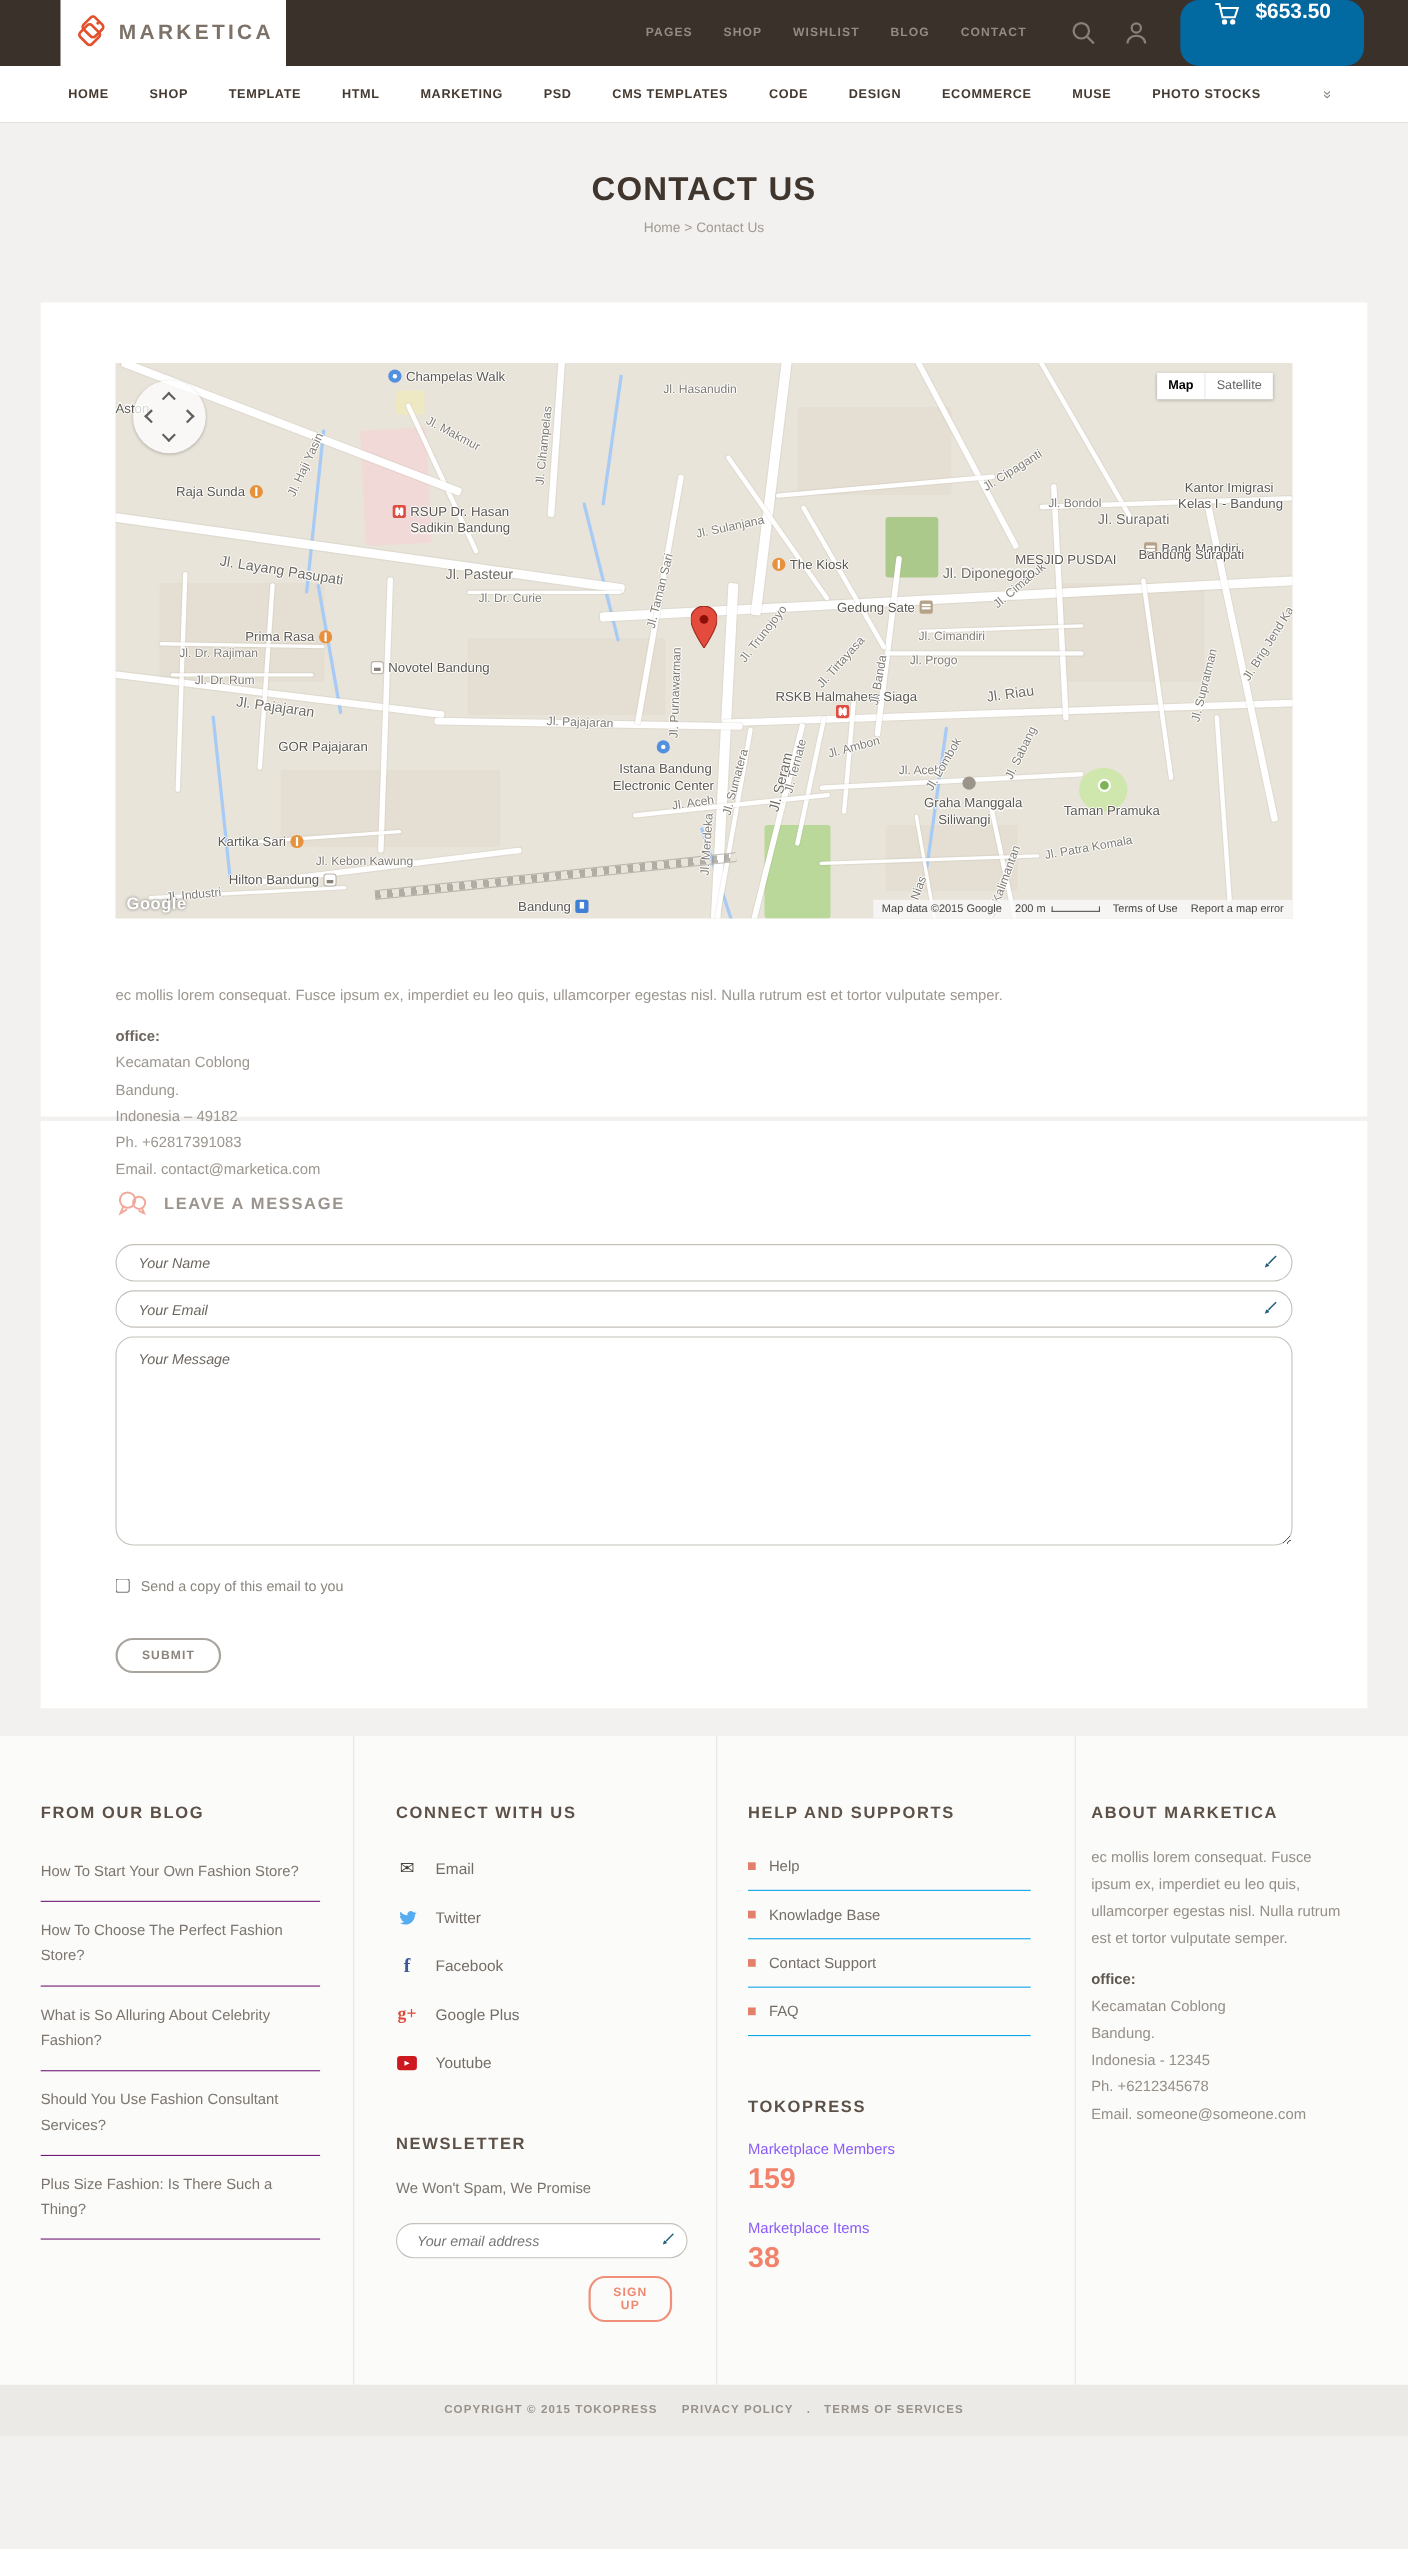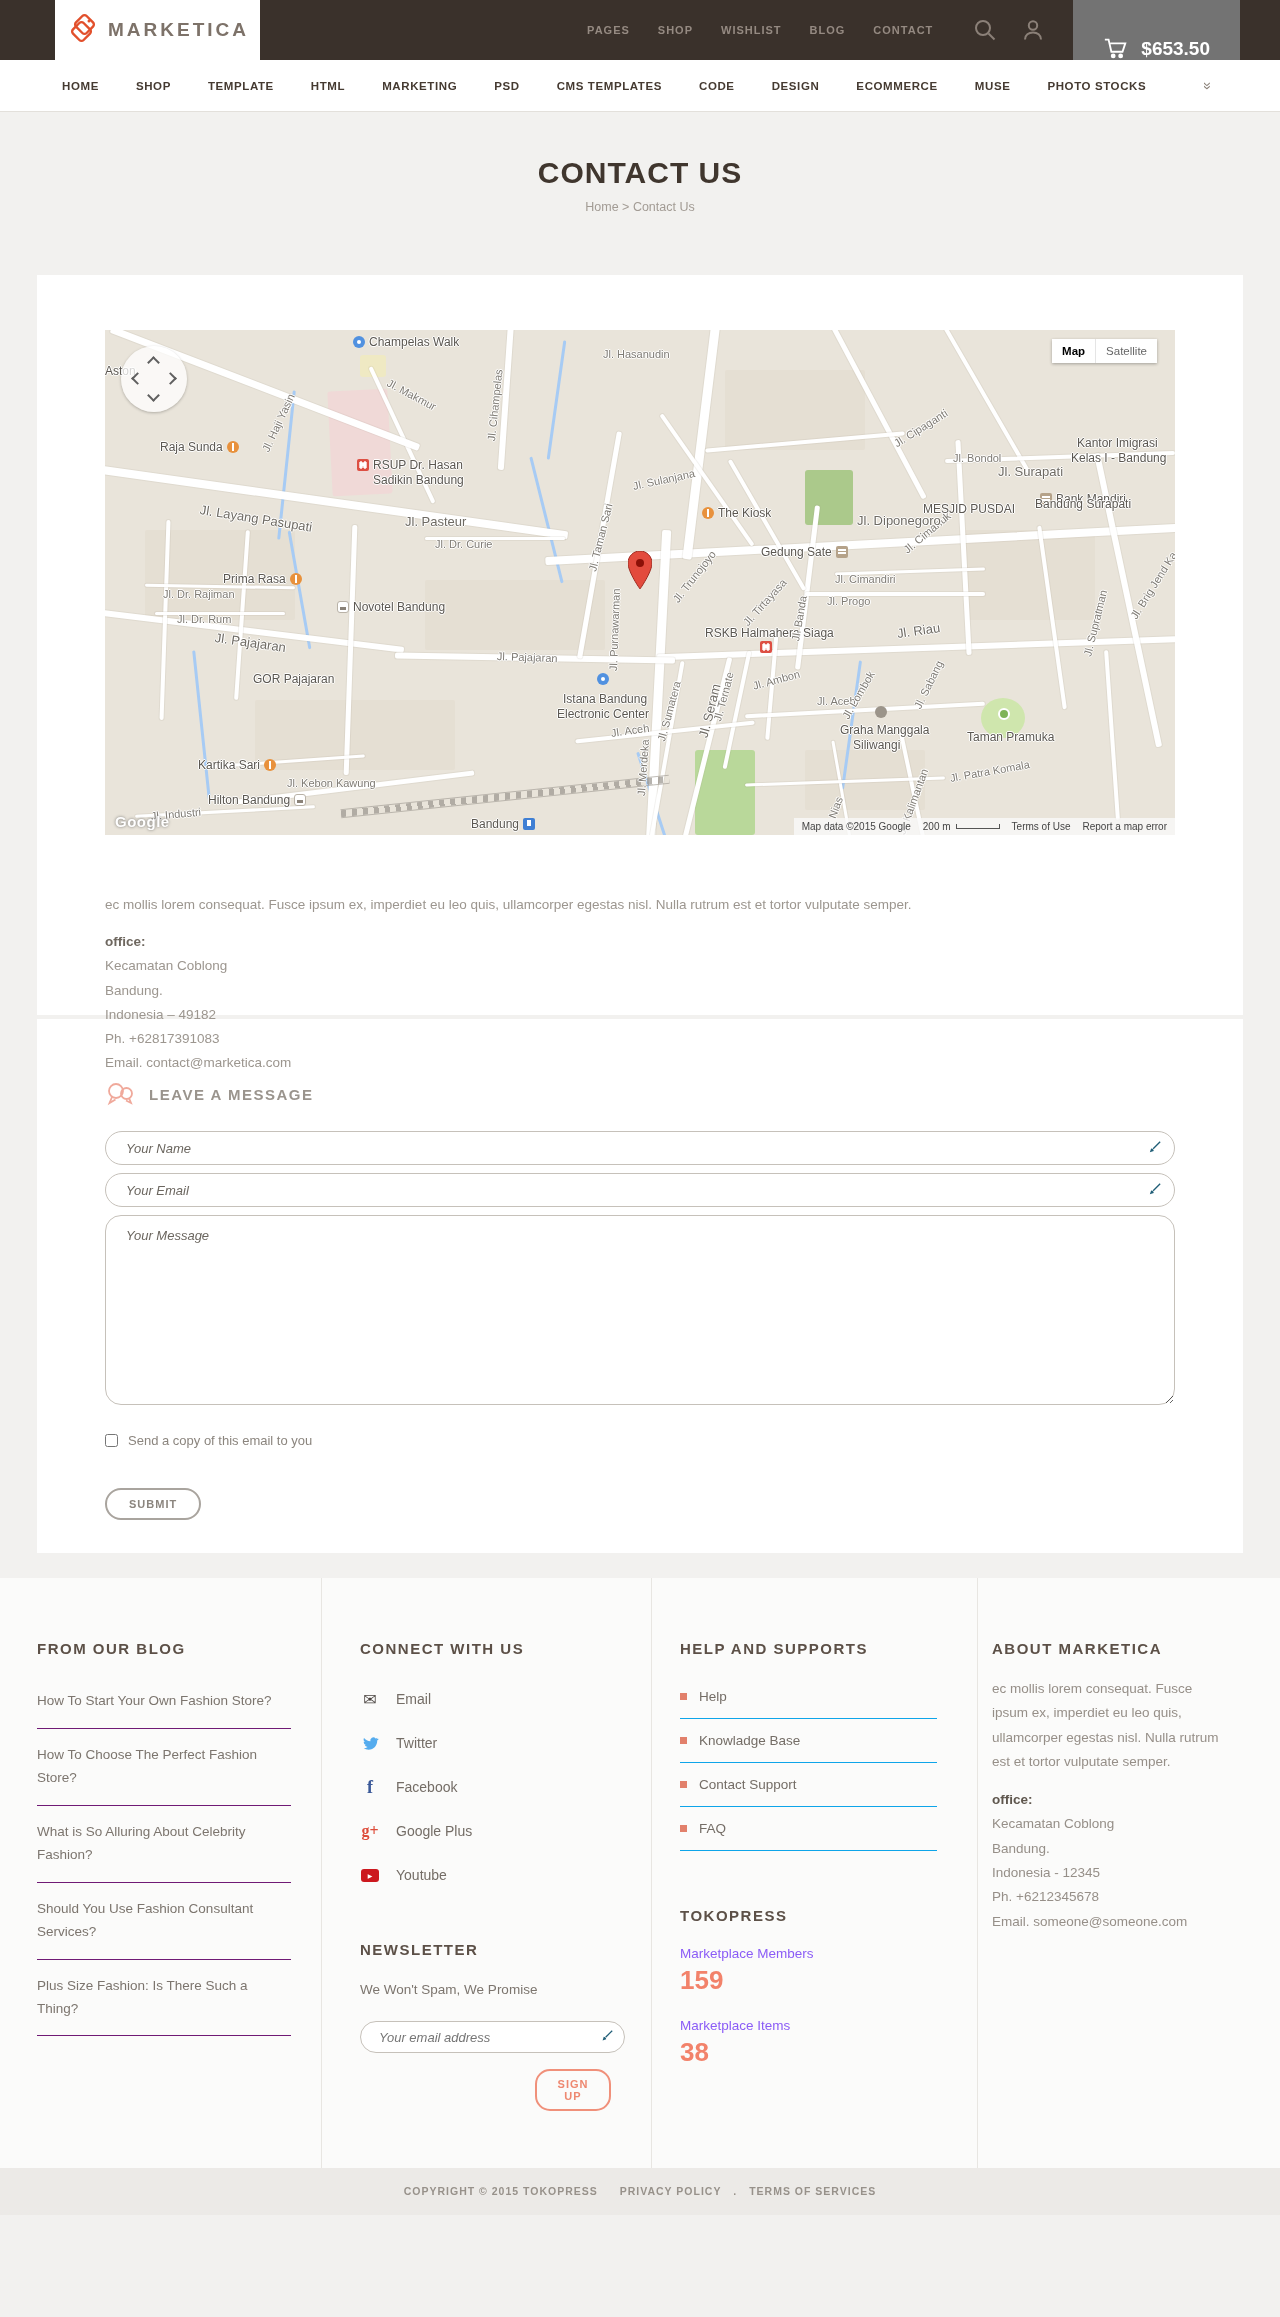--- a/index.html
+++ b/index.html
@@ -6,21 +6,21 @@
   body { width:1280px; background:#f2f1ef; font-family:"Liberation Sans", sans-serif; }
   .page { width:1280px; position:relative; }
 
   
   .topbar { height:60px; background:#3a312b; position:relative; }
   .logo-box { position:absolute; left:55px; top:0; width:205px; height:60px; background:#fff; display:flex; align-items:center; justify-content:center; gap:10px; }
   .logo-text { font-size:19px; font-weight:bold; letter-spacing:3px; color:#7d7269; }
   .topbar-right { position:absolute; right:40px; top:0; height:60px; display:flex; align-items:center; }
   .topnav-item { font-size:11px; font-weight:bold; letter-spacing:1px; color:#958a82; margin-right:28px; cursor:pointer; }
   .hicon { margin:0 12px; display:flex; align-items:center; cursor:pointer; }
-  .cart-btn { margin-left:16px; height:60px; background:#737373; display:flex; align-items:flex-end; gap:12px; padding:0 30px; cursor:pointer; }
+  .cart-btn { margin-left:16px; height:60px; background:#0369a1; display:flex; align-items:flex-start; gap:12px; padding:0 30px; cursor:pointer;border-radius:17px; }
   .cart-total { color:#fff; font-size:19px; font-weight:bold; }
 
   
   .nav2 { height:52px; background:#fff; border-bottom:1px solid #e3e0db; display:flex; align-items:center; padding-left:62px; position:relative; }
   .nav2-item { font-size:11.5px; font-weight:bold; letter-spacing:.6px; color:#453a31; margin-right:37px; cursor:pointer; white-space:nowrap; }
   .nav2-chevron { position:absolute; right:68px; color:#8a8078; font-size:14px; transform:rotate(90deg); cursor:pointer; }
 
   
   .hero { height:163px; text-align:center; padding-top:44px; }
   .hero h1 { font-size:30px; font-weight:bold; letter-spacing:1px; color:#40362e; }

